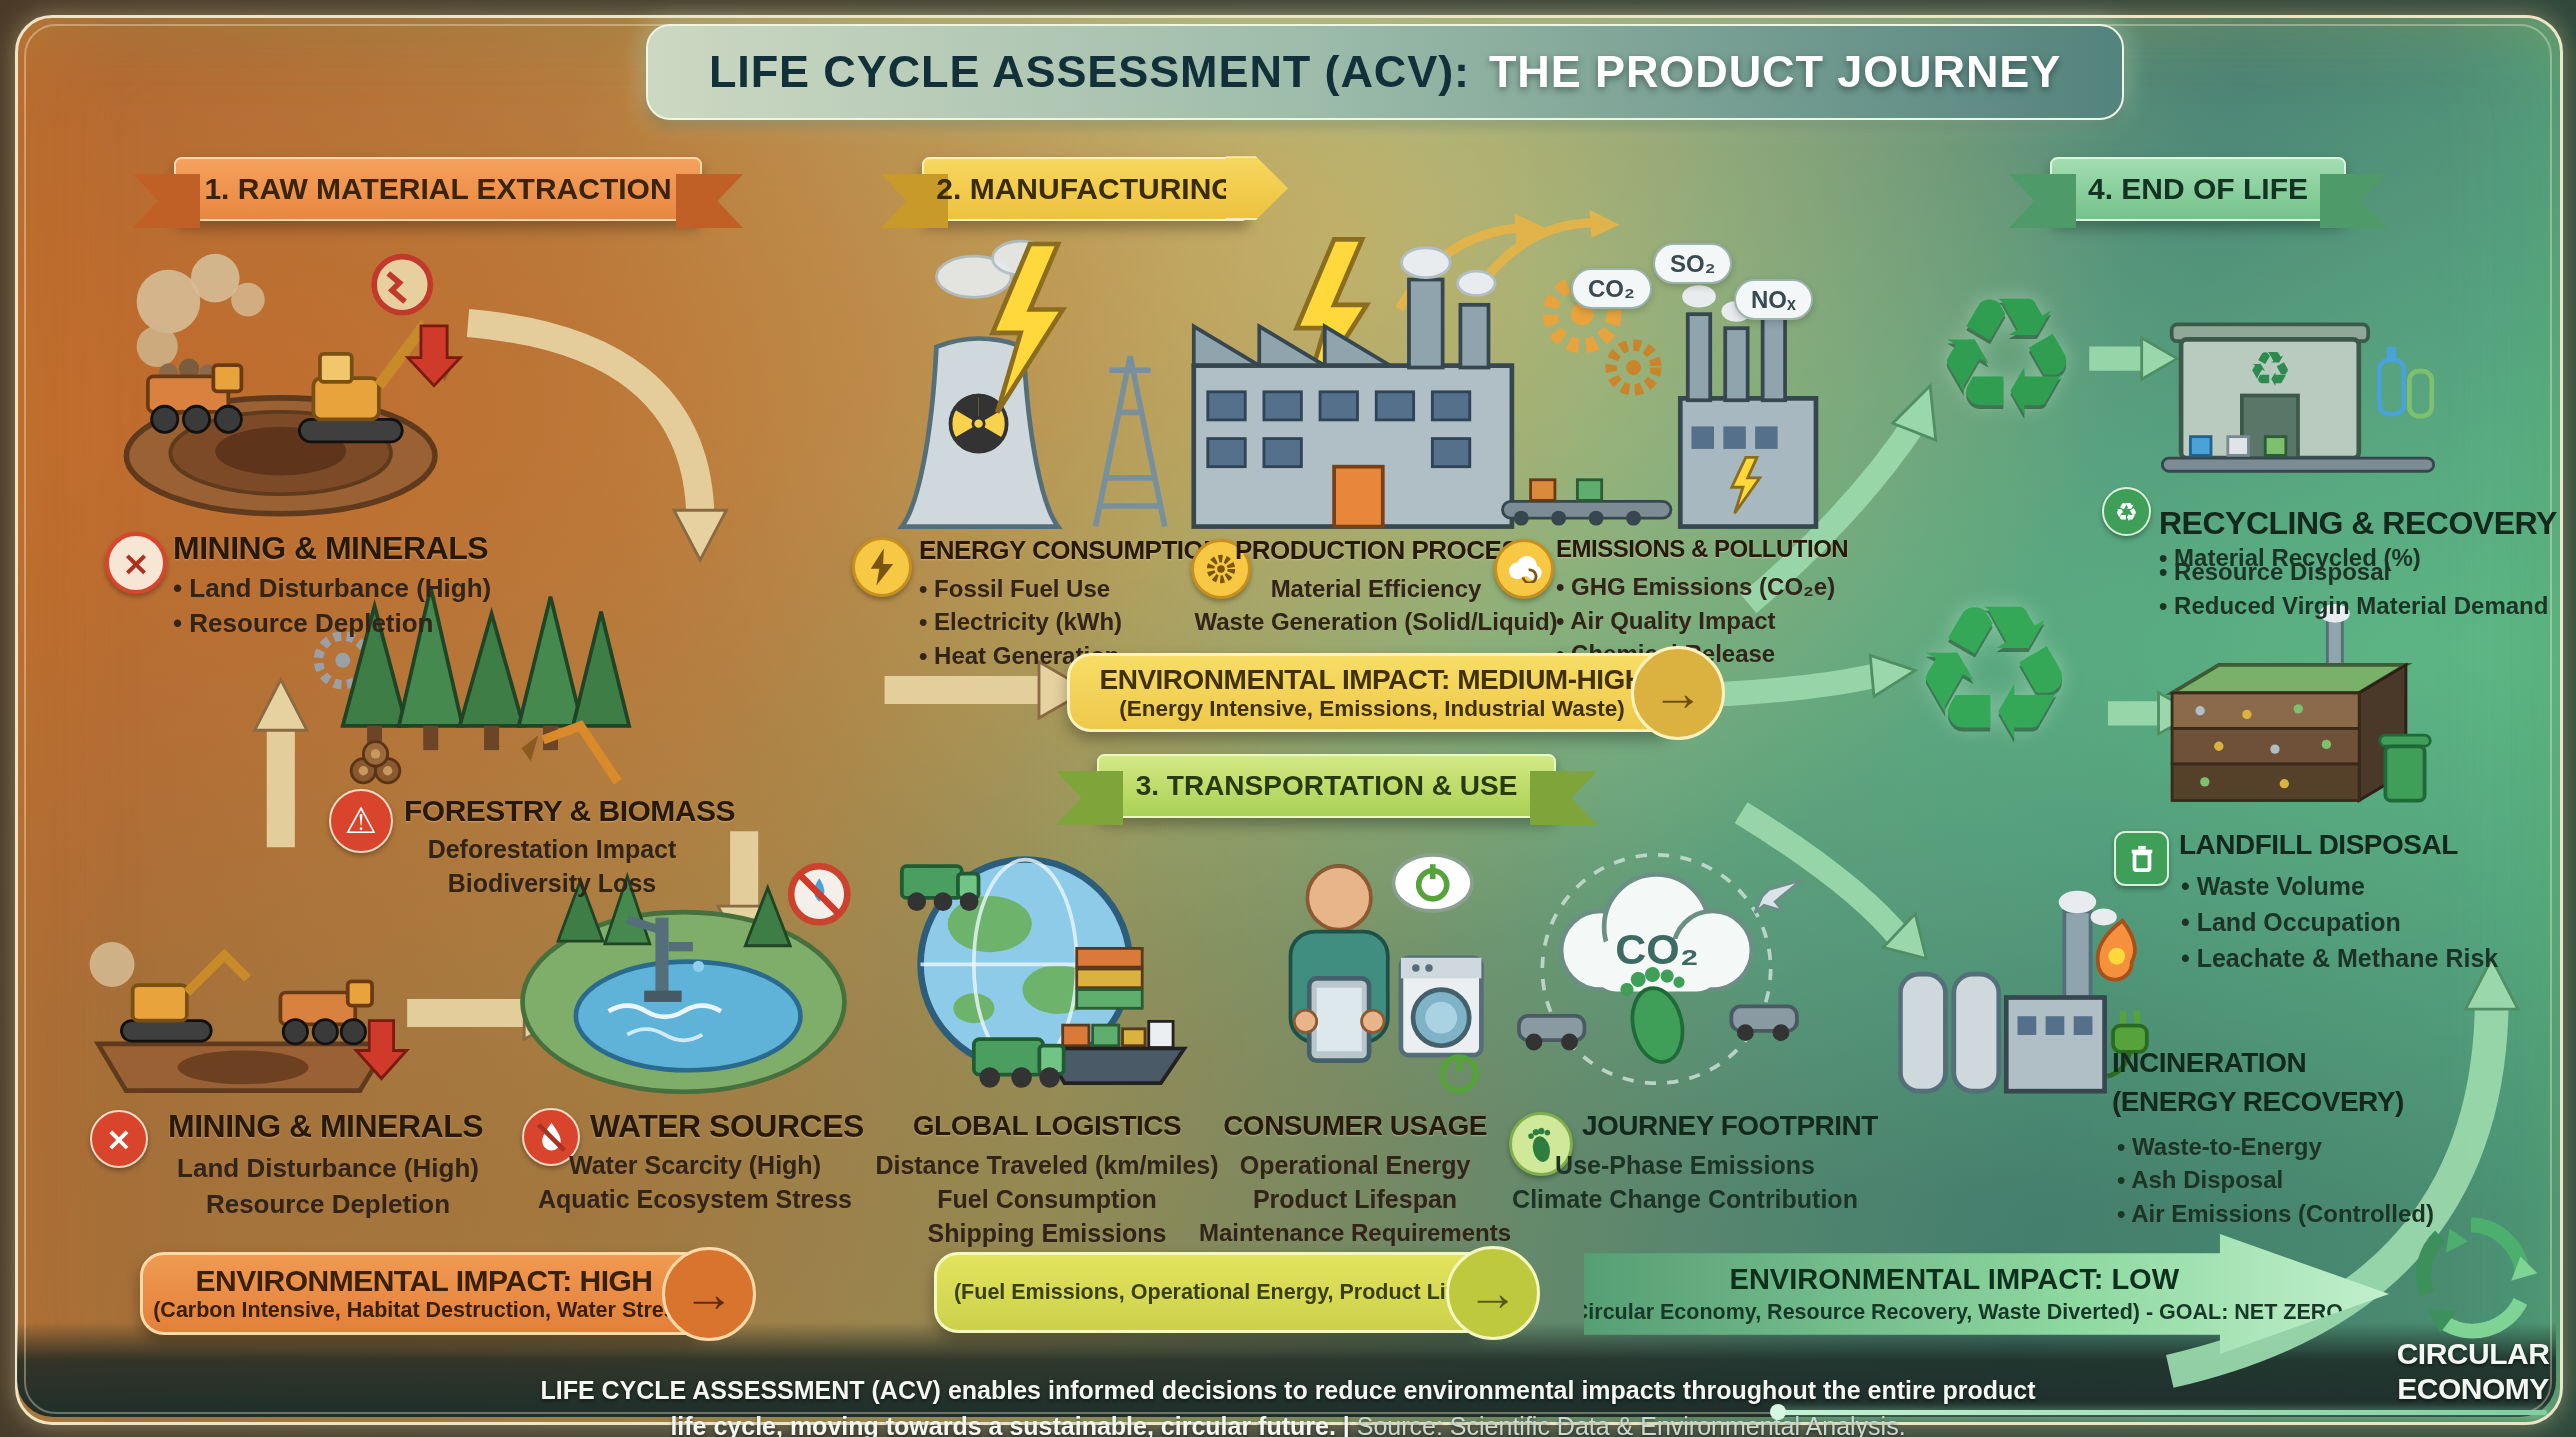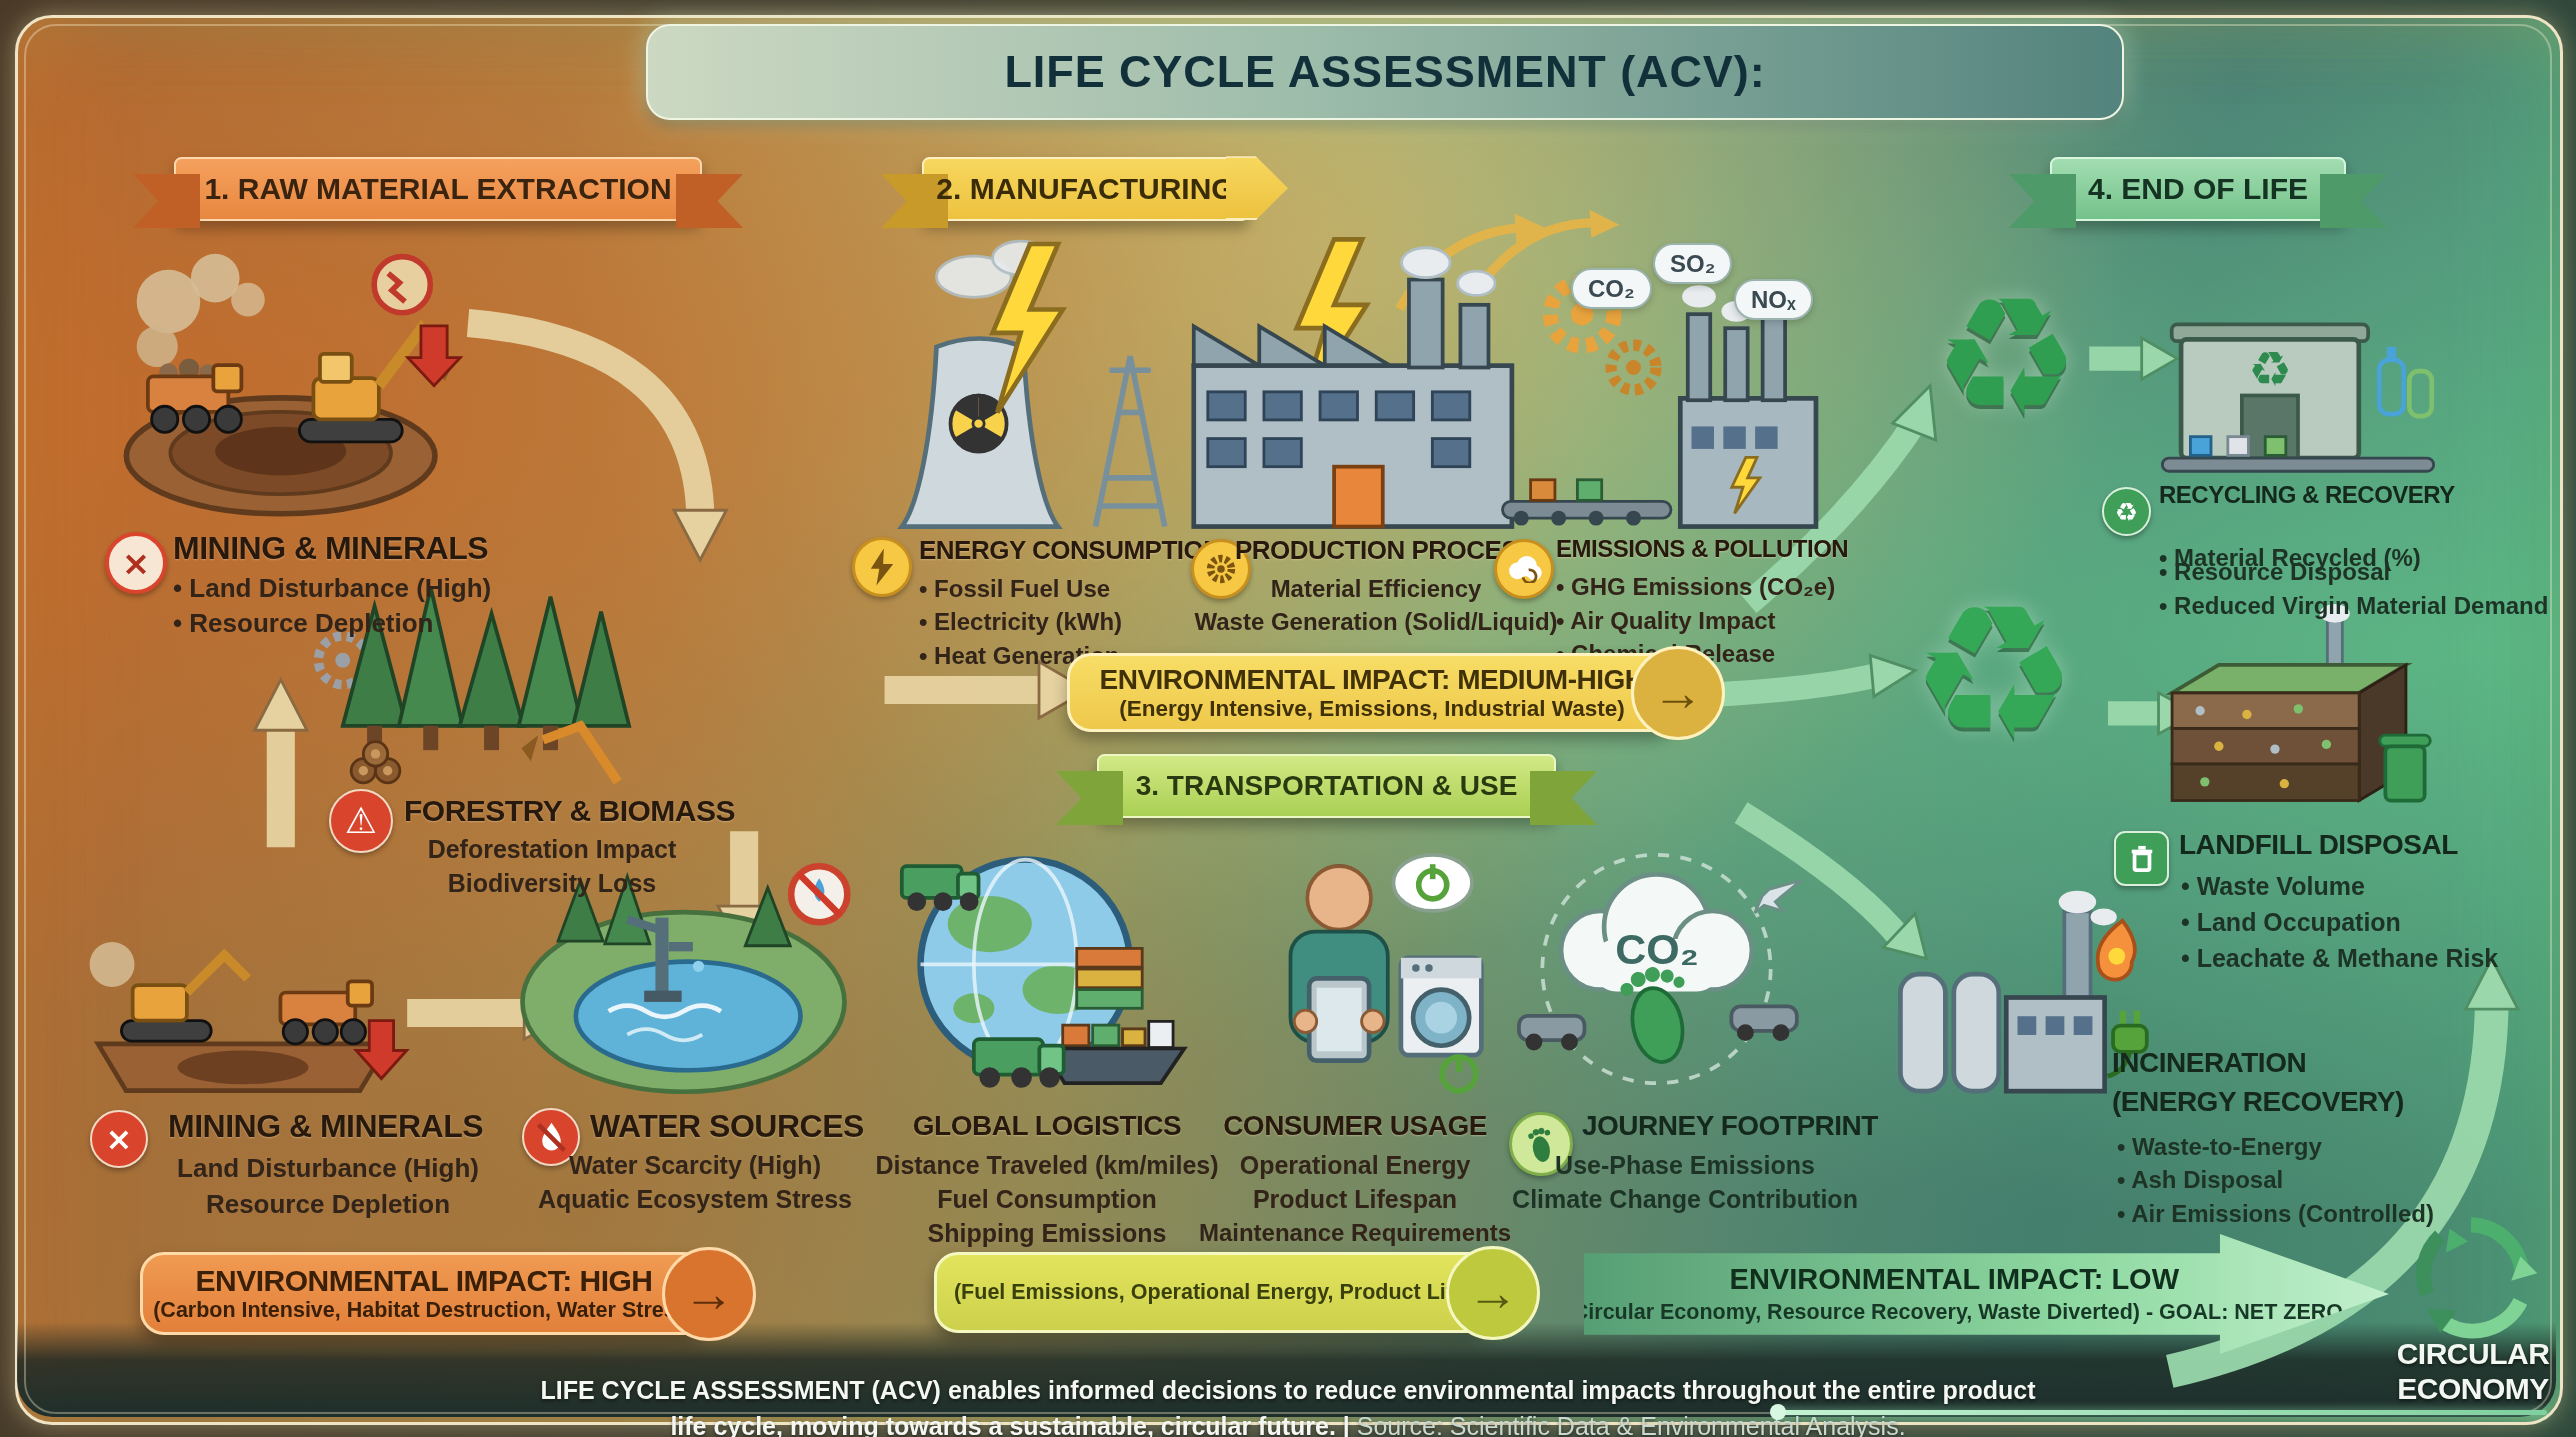--- a/index.html
+++ b/index.html
@@ -145,20 +145,21 @@
     <polygon points="1998,700 2046,716 2002,744"></polygon>
     <polygon points="2012,1012 2058,1024 2046,976"></polygon>
     <polygon points="2306,740 2306,784 2346,762"></polygon>
     <polygon points="2288,361 2288,405 2326,383"></polygon>
     <polygon points="2634,1078 2690,1078 2662,1024"></polygon>
   </g>
 </svg>
 
 <div class="title-bar">
   <span class="title-dark">LIFE CYCLE ASSESSMENT (ACV):</span>
+  <span class="title-light">THE PRODUCT JOURNEY</span>
 </div>
 
 <div class="ribbon r1" style="left:174px;top:157px;width:524px;">
   <span class="tail tl"></span>
   <span class="tail tr"></span>
   <span>1. RAW MATERIAL EXTRACTION</span>
 </div>
 <div class="ribbon r2" style="left:922px;top:157px;width:323px;">
   <span class="tail tl"></span>
   <span class="cap"></span>
@@ -610,21 +611,21 @@
 <div class="impact i3" style="left:934px;top:1252px;width:552px;height:75px;">
   <div class="d">(Fuel Emissions, Operational Energy, Product Life)</div>
   <div class="impact-circle">
       <span>→</span>
     </div>
 </div>
 
 <div class="abs icon-circle green-ic" style="left:2102px;top:487px;width:45px;height:45px;">
     <span class="glyph" style="font-size:26px;">♻</span>
   </div>
-<div class="abs head s4h" style="left:2159px;top:481px;font-size:24px;">RECYCLING &amp; RECOVERY</div>
+<div class="abs head s4h" style="left:2159px;top:505px;font-size:32px;">RECYCLING &amp; RECOVERY</div>
 <div class="abs line s4l" style="left:2159px;top:516px;font-size:24px;margin-top:28px;">• Material Recycled (%)</div>
 <div class="abs line s4l" style="left:2159px;top:558px;font-size:24px;">• Resource Disposal</div>
 <div class="abs line s4l" style="left:2159px;top:592px;font-size:24px;">• Reduced Virgin Material Demand</div>
 
 <div class="abs icon-circle green-ic" style="left:2114px;top:831px;width:51px;height:51px;border-radius:11.2px;">
   <svg width="28" height="30" viewBox="0 0 30 32">
     <path d="M4,8 H26" stroke="#fff" stroke-width="4"></path>
     <path d="M11,4 H19" stroke="#fff" stroke-width="4"></path>
     <rect x="7" y="10" width="16" height="18" rx="2" fill="none" stroke="#fff" stroke-width="4"></rect>
   </svg>

